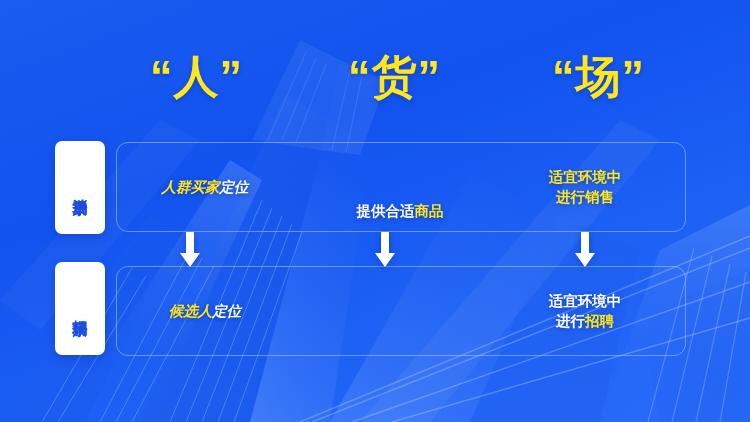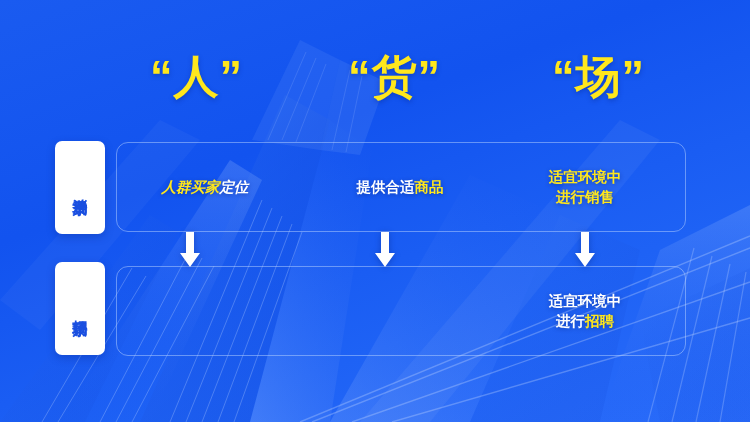--- a/index.html
+++ b/index.html
@@ -93,21 +93,21 @@
     font-weight: 700;
     line-height: 20px;
     color: #ffffff;
     white-space: nowrap;
     text-shadow: 0 1px 4px rgba(0,25,110,0.45);
     transform: translate(-50%, -50%);
   }
   .cell .hl { color: #ffe71c; }
 
   .c1 { left: 205px; font-style: italic; }
-  .c2 { left: 400px; }
+  .c2 { left: 400px; margin-top: 24px; }
   .c3 { left: 585px; }
   .r1 { top: 187px; }
   .r2 { top: 311px; }
 
   
   .arrow {
     position: absolute;
     width: 22px;
     height: 36px;
     transform: translateX(-50%);
@@ -205,20 +205,21 @@
     <span>招聘场景</span>
   </div>
 
   <div class="row-panel row-panel-1"></div>
   <div class="row-panel row-panel-2"></div>
 
   <div class="cell c1 r1"><span class="hl">人群买家</span><span>定位</span></div>
   <div class="cell c2 r1"><span>提供合适</span><span class="hl">商品</span></div>
   <div class="cell c3 r1"><span class="hl">适宜环境中</span><br><span class="hl">进行</span><span class="hl">销售</span></div>
 
+  <div class="cell c1 r2"><span class="hl">候选人</span><span>定位</span></div>
   <div class="cell c3 r2"><span>适宜环境中</span><br><span>进行</span><span class="hl">招聘</span></div>
 
   <div class="arrow a1">
     <svg viewBox="0 0 22 36" width="22" height="36">
         <polygon points="7,0 15,0 15,21 21,21 11,35 1,21 7,21" fill="#ffffff"></polygon>
       </svg>
   </div>
   <div class="arrow a2">
     <svg viewBox="0 0 22 36" width="22" height="36">
         <polygon points="7,0 15,0 15,21 21,21 11,35 1,21 7,21" fill="#ffffff"></polygon>

